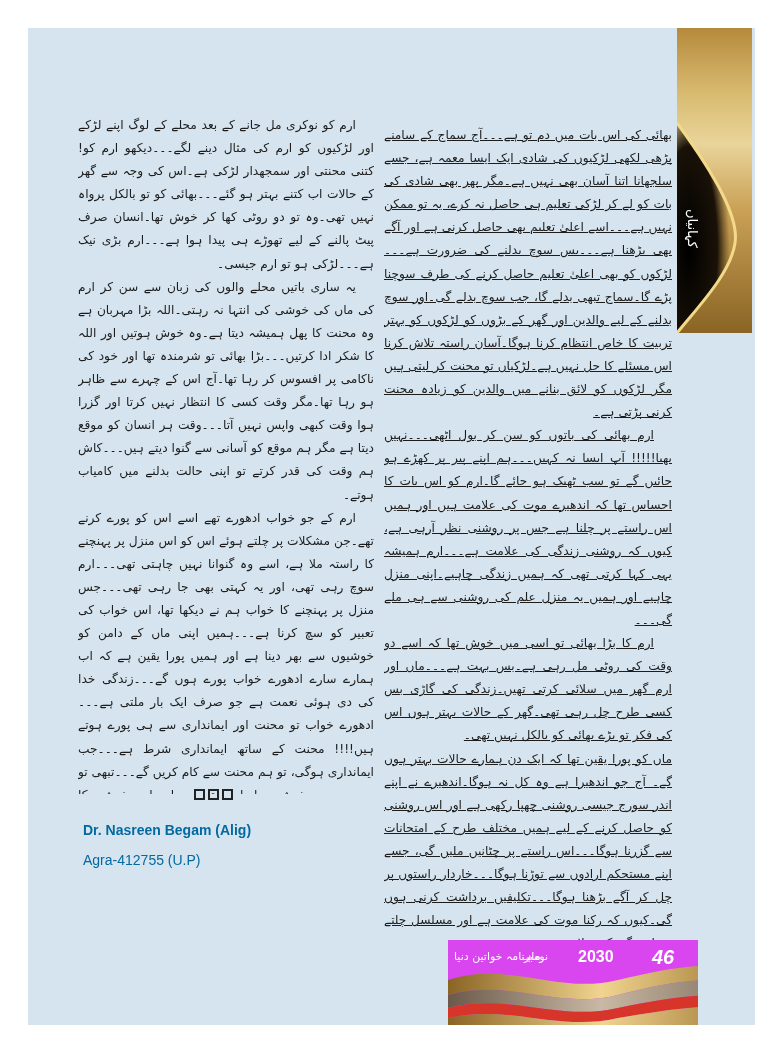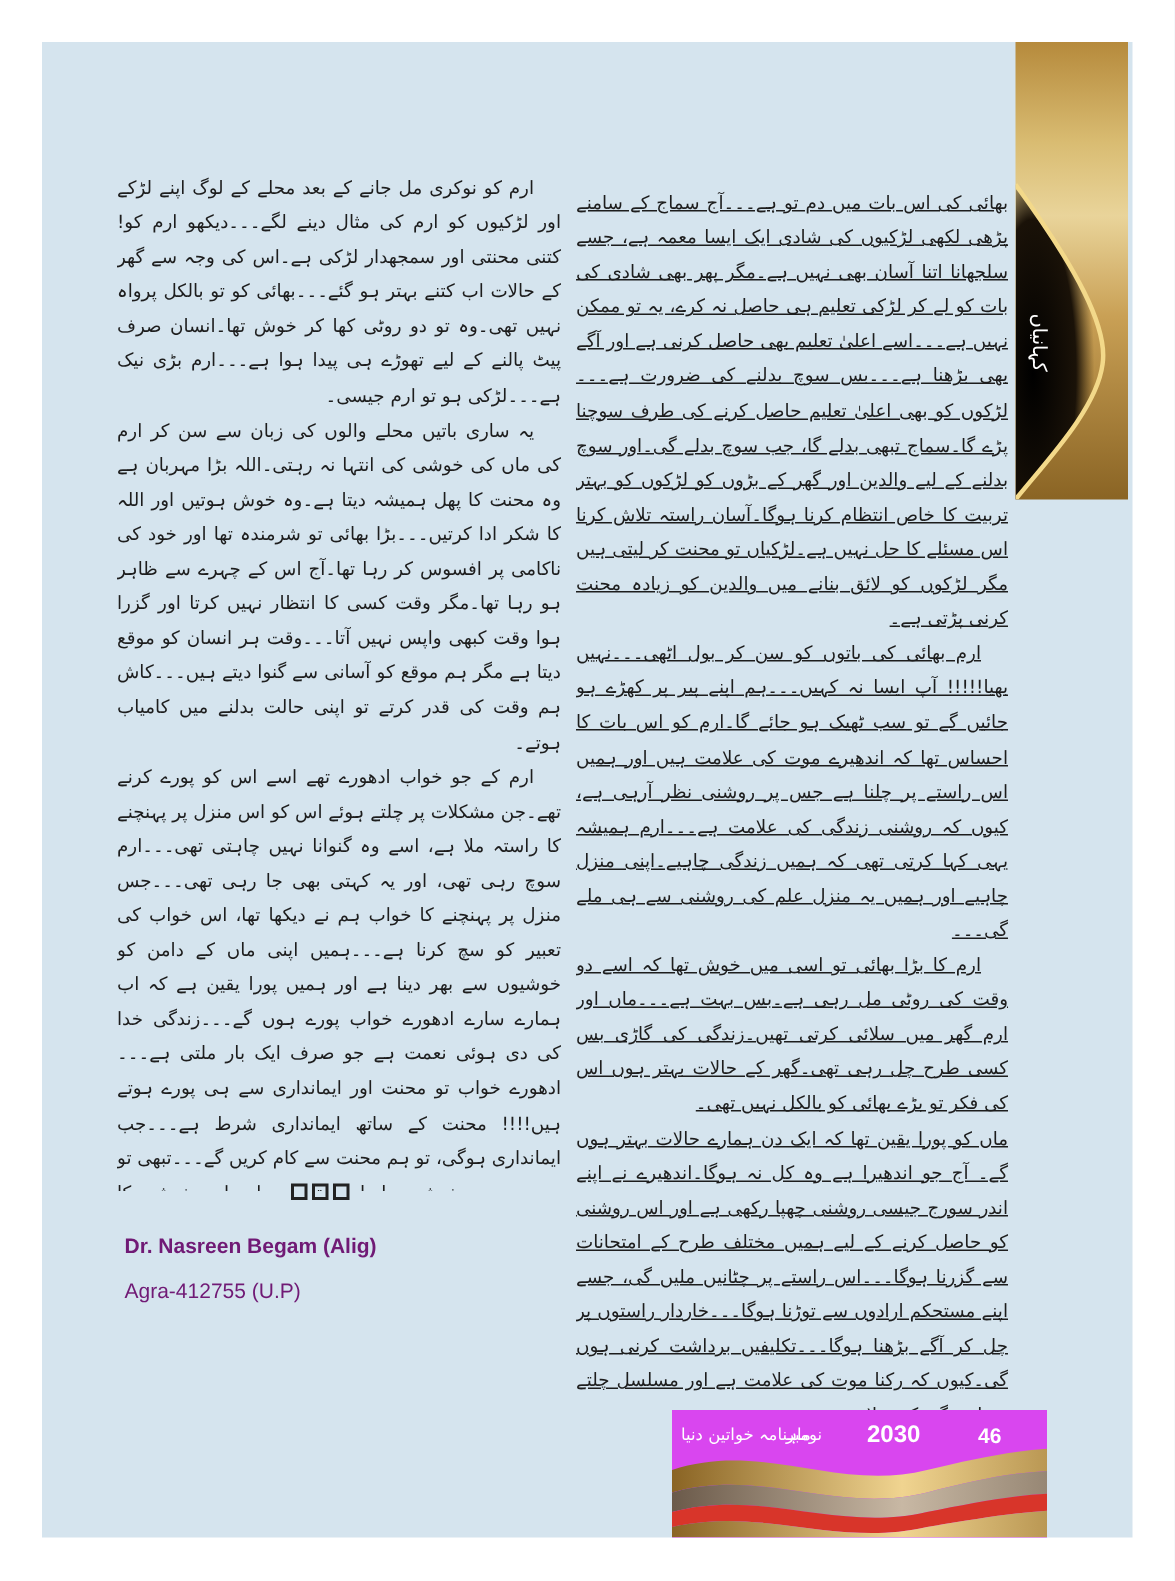--- a/index.html
+++ b/index.html
@@ -28,36 +28,36 @@
   .col p.indent { text-indent:18px; }
   .col-right { left:384px; top:124px; width:288px; height:830px; overflow:hidden;text-decoration:underline; }
   .col-left  { left:78px;  top:114px; width:296px; height:680px; overflow:hidden; }
   .ornament {
     position:absolute; left:188px; top:789px; width:50px; height:14px;
     display:flex; gap:3px; justify-content:center;
   }
   .ornament span { width:11px; height:11px; border:2px solid #222; box-sizing:border-box; }
   .byline {
     position:absolute; left:83px; top:815px; width:290px;
-    font-family:"Liberation Sans", sans-serif; font-size:14px; color:#701a75;
+    font-family:"Liberation Sans", sans-serif; font-size:14px; color:#0369a1;
   }
   .byline div { height:30px; line-height:30px; }
   .byline .name { font-weight:bold; }
   .footer {
     position:absolute; left:448px; top:940px; width:250px; height:85px;
     background:#d946ef; overflow:hidden;
   }
   .footer svg { position:absolute; left:0; top:0; }
   .footer-text {
     position:absolute; top:6px; height:22px; line-height:22px; color:#ffffff;
   }
   .f-mag { left:6px; font-size:11px; }
   .f-month { left:76px; font-size:11px; }
   .f-year { left:130px; font-family:"Liberation Sans", sans-serif; font-weight:bold; font-size:16px; }
-  .f-page { left:204px; font-family:"Liberation Sans", sans-serif; font-weight:bold; font-size:14px; }
+  .f-page { left:204px; font-family:"Liberation Sans", sans-serif; font-weight:bold; font-size:20px;font-style:italic; }
 </style>
 </head>
 <body>
 
 <div class="page"></div>
 
 <div class="side-tab">
   <svg width="75" height="305" viewBox="0 0 75 305">
     <defs>
       <radialGradient id="dk" cx="0.2" cy="0.6" r="0.7">

